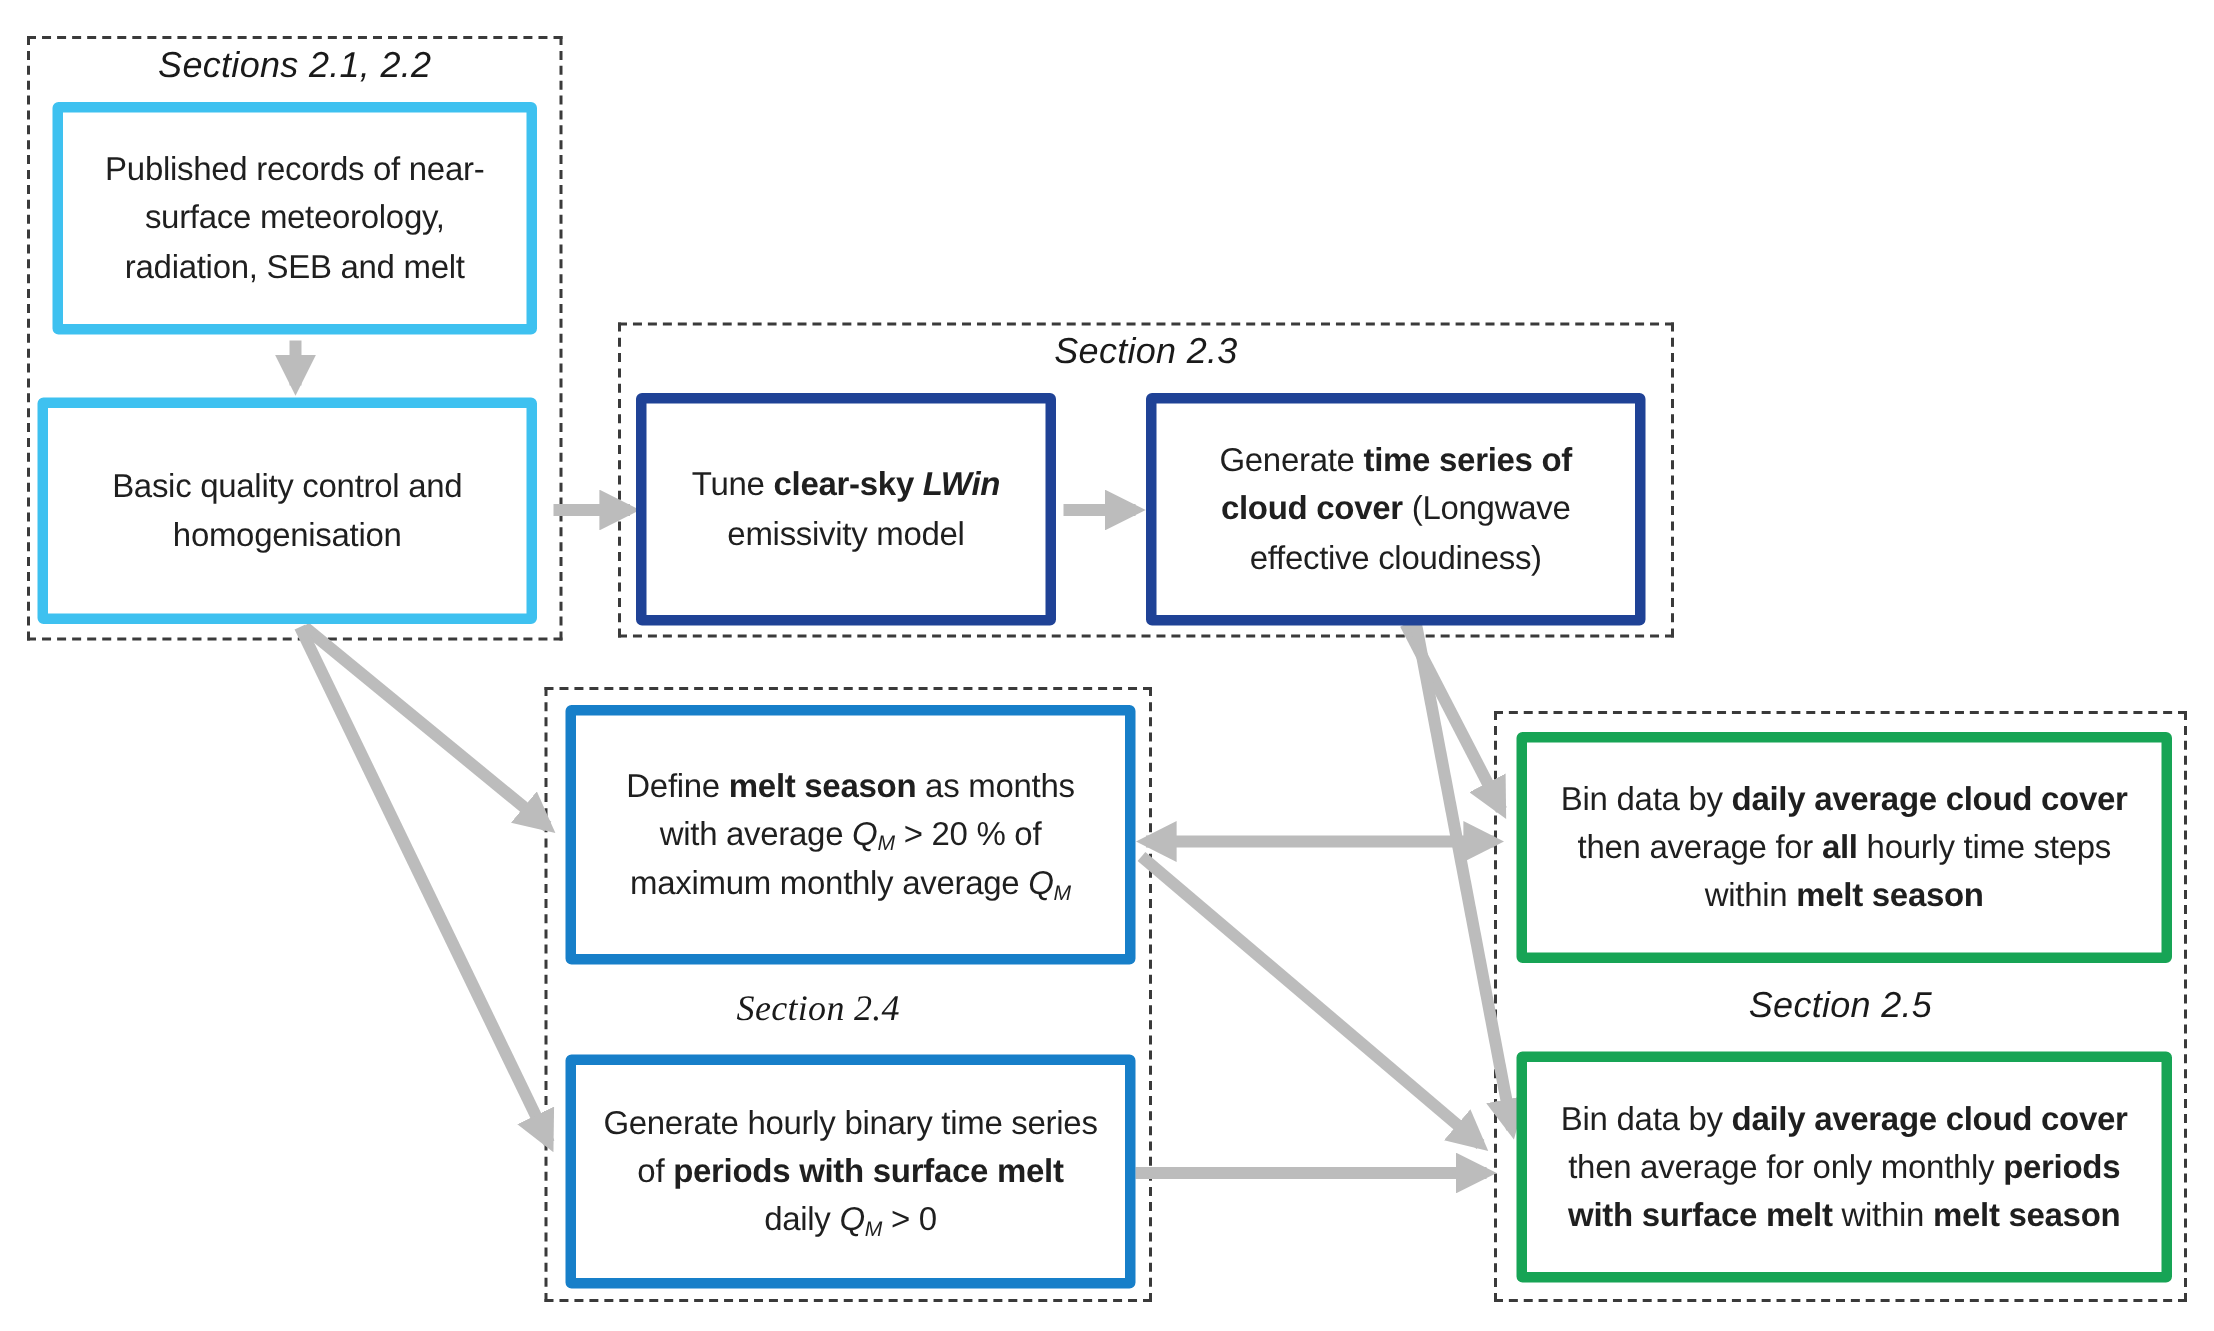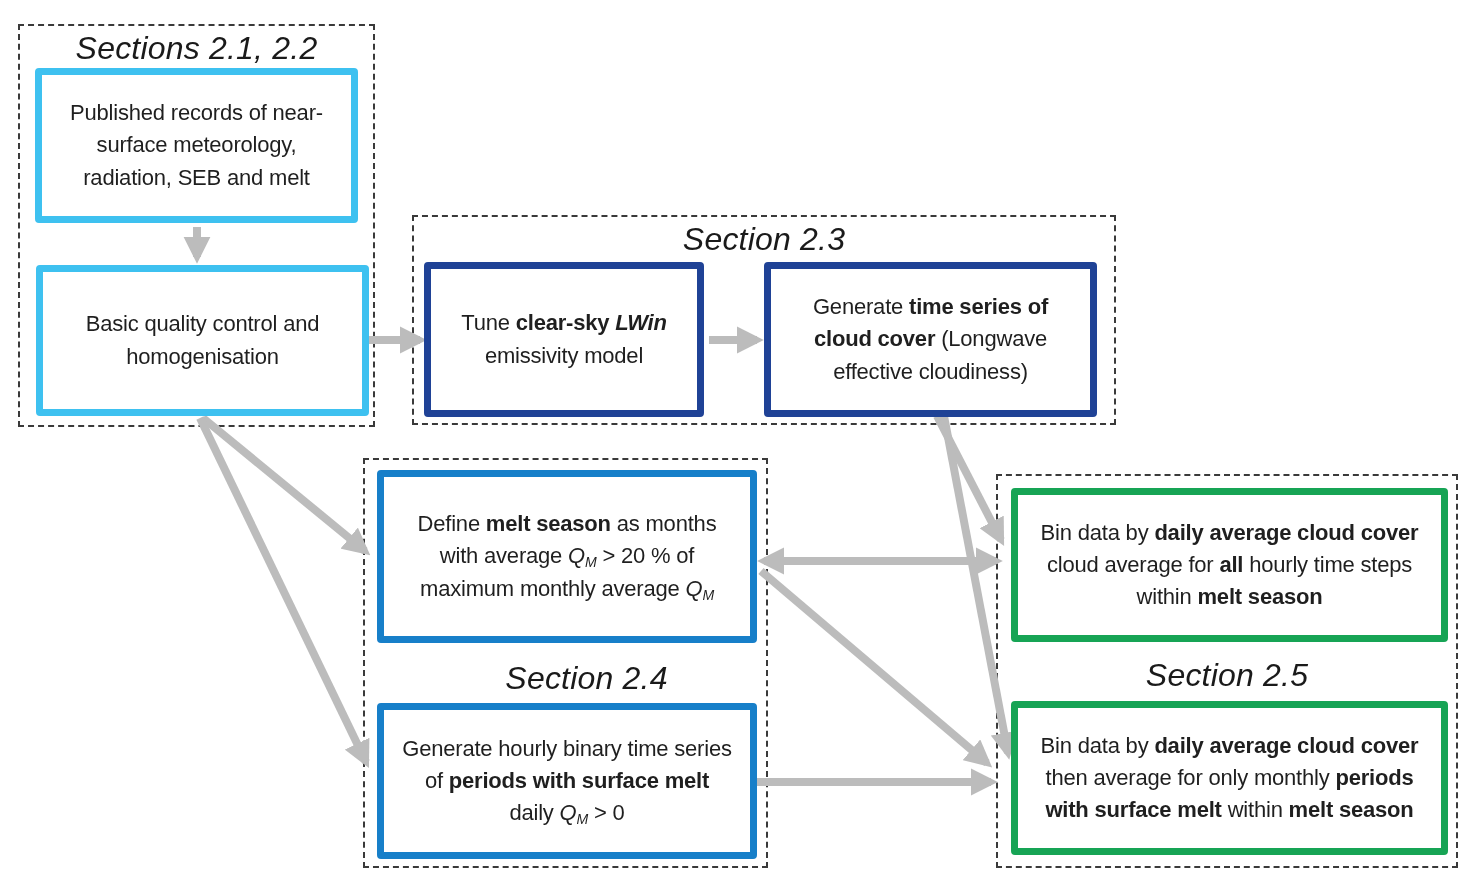--- a/index.html
+++ b/index.html
@@ -14,21 +14,21 @@
   .dashed{
     position:absolute;
     border:2px dashed #3a3a3a;
     box-sizing:border-box;
     z-index:0;
     background:transparent;
   }
   .seclabel{
     position:absolute;
     font-style:italic;
-    font-size:32px;
+    font-size:24px;
     letter-spacing:0.2px;
     text-align:center;
     z-index:1;
     color:#1a1a1a;
     white-space:nowrap;
   }
   .box{
     position:absolute;
     background:#ffffff;
     border:7px solid #000;
@@ -80,50 +80,50 @@
       </g>
   </svg>
 
   <div class="dashed" style="left:18px;top:24px;width:357px;height:403px;"></div>
   <div class="seclabel" style="left:18px;top:30px;width:357px;">Sections 2.1, 2.2</div>
 
   <div class="box" style="left: 35px; top: 68px; width: 323px; height: 155px; border-color: rgb(62, 193, 240);">
     <span><span>Published records of near-surface meteorology, radiation, SEB and melt</span></span>
   </div>
 
-  <div class="box" style="left: 36px; top: 265px; width: 333px; height: 151px; border-color: rgb(62, 193, 240);">
+  <div class="box" style="left: 25px; top: 265px; width: 333px; height: 151px; border-color: rgb(62, 193, 240);">
     <span><span>Basic quality control and homogenisation</span></span>
   </div>
 
   <div class="dashed" style="left:412px;top:215px;width:704px;height:210px;"></div>
   <div class="seclabel" style="left:412px;top:221px;width:704px;">Section 2.3</div>
 
   <div class="box" style="left: 424px; top: 262px; width: 280px; height: 155px; border-color: rgb(31, 66, 150);">
     <span><span>Tune </span><span style="font-weight: 700;">clear-sky </span><span style="font-weight: 700; font-style: italic;">LWin</span><span> emissivity model</span></span>
   </div>
 
   <div class="box" style="left: 764px; top: 262px; width: 333px; height: 155px; border-color: rgb(31, 66, 150);">
     <span><span>Generate </span><span style="font-weight: 700;">time series of cloud cover</span><span> (Longwave effective cloudiness)</span></span>
   </div>
 
   <div class="dashed" style="left:363px;top:458px;width:405px;height:410px;"></div>
-  <div class="seclabel" style="left:384px;top:660px;width:405px;">Section 2.4</div>
+  <div class="seclabel" style="left:343px;top:660px;width:405px;font-family:Liberation Serif, serif;">Section 2.4</div>
 
   <div class="box" style="left: 377px; top: 470px; width: 380px; height: 173px; border-color: rgb(23, 127, 201);">
     <span><span>Define </span><span style="font-weight: 700;">melt season</span><span> as months with average </span><span style="font-style: italic;">Q</span><sub style="font-style: italic;">M</sub><span> &gt; 20 % of maximum monthly average </span><span style="font-style: italic;">Q</span><sub style="font-style: italic;">M</sub></span>
   </div>
 
   <div class="box" style="left: 377px; top: 703px; width: 380px; height: 156px; border-color: rgb(23, 127, 201);">
     <span><span>Generate hourly binary time series of </span><span style="font-weight: 700;">periods with surface melt</span><span> daily </span><span style="font-style: italic;">Q</span><sub style="font-style: italic;">M</sub><span> &gt; 0</span></span>
   </div>
 
   <div class="dashed" style="left:996px;top:474px;width:462px;height:394px;"></div>
   <div class="seclabel" style="left:996px;top:657px;width:462px;">Section 2.5</div>
 
   <div class="box" style="left: 1011px; top: 488px; width: 437px; height: 154px; border-color: rgb(23, 164, 85);">
-    <span><span>Bin data by </span><span style="font-weight: 700;">daily average cloud cover</span><span> cloud average for </span><span style="font-weight: 700;">all</span><span> hourly time steps within </span><span style="font-weight: 700;">melt season</span></span>
+    <span><span>Bin data by </span><span style="font-weight: 700;">daily average cloud cover</span><span> then average for </span><span style="font-weight: 700;">all</span><span> hourly time steps within </span><span style="font-weight: 700;">melt season</span></span>
   </div>
 
   <div class="box" style="left: 1011px; top: 701px; width: 437px; height: 154px; border-color: rgb(23, 164, 85);">
     <span><span>Bin data by </span><span style="font-weight: 700;">daily average cloud cover</span><span> then average for only monthly </span><span style="font-weight: 700;">periods with surface melt</span><span> within </span><span style="font-weight: 700;">melt season</span></span>
   </div>
 
 </div>
 
 </body></html>

